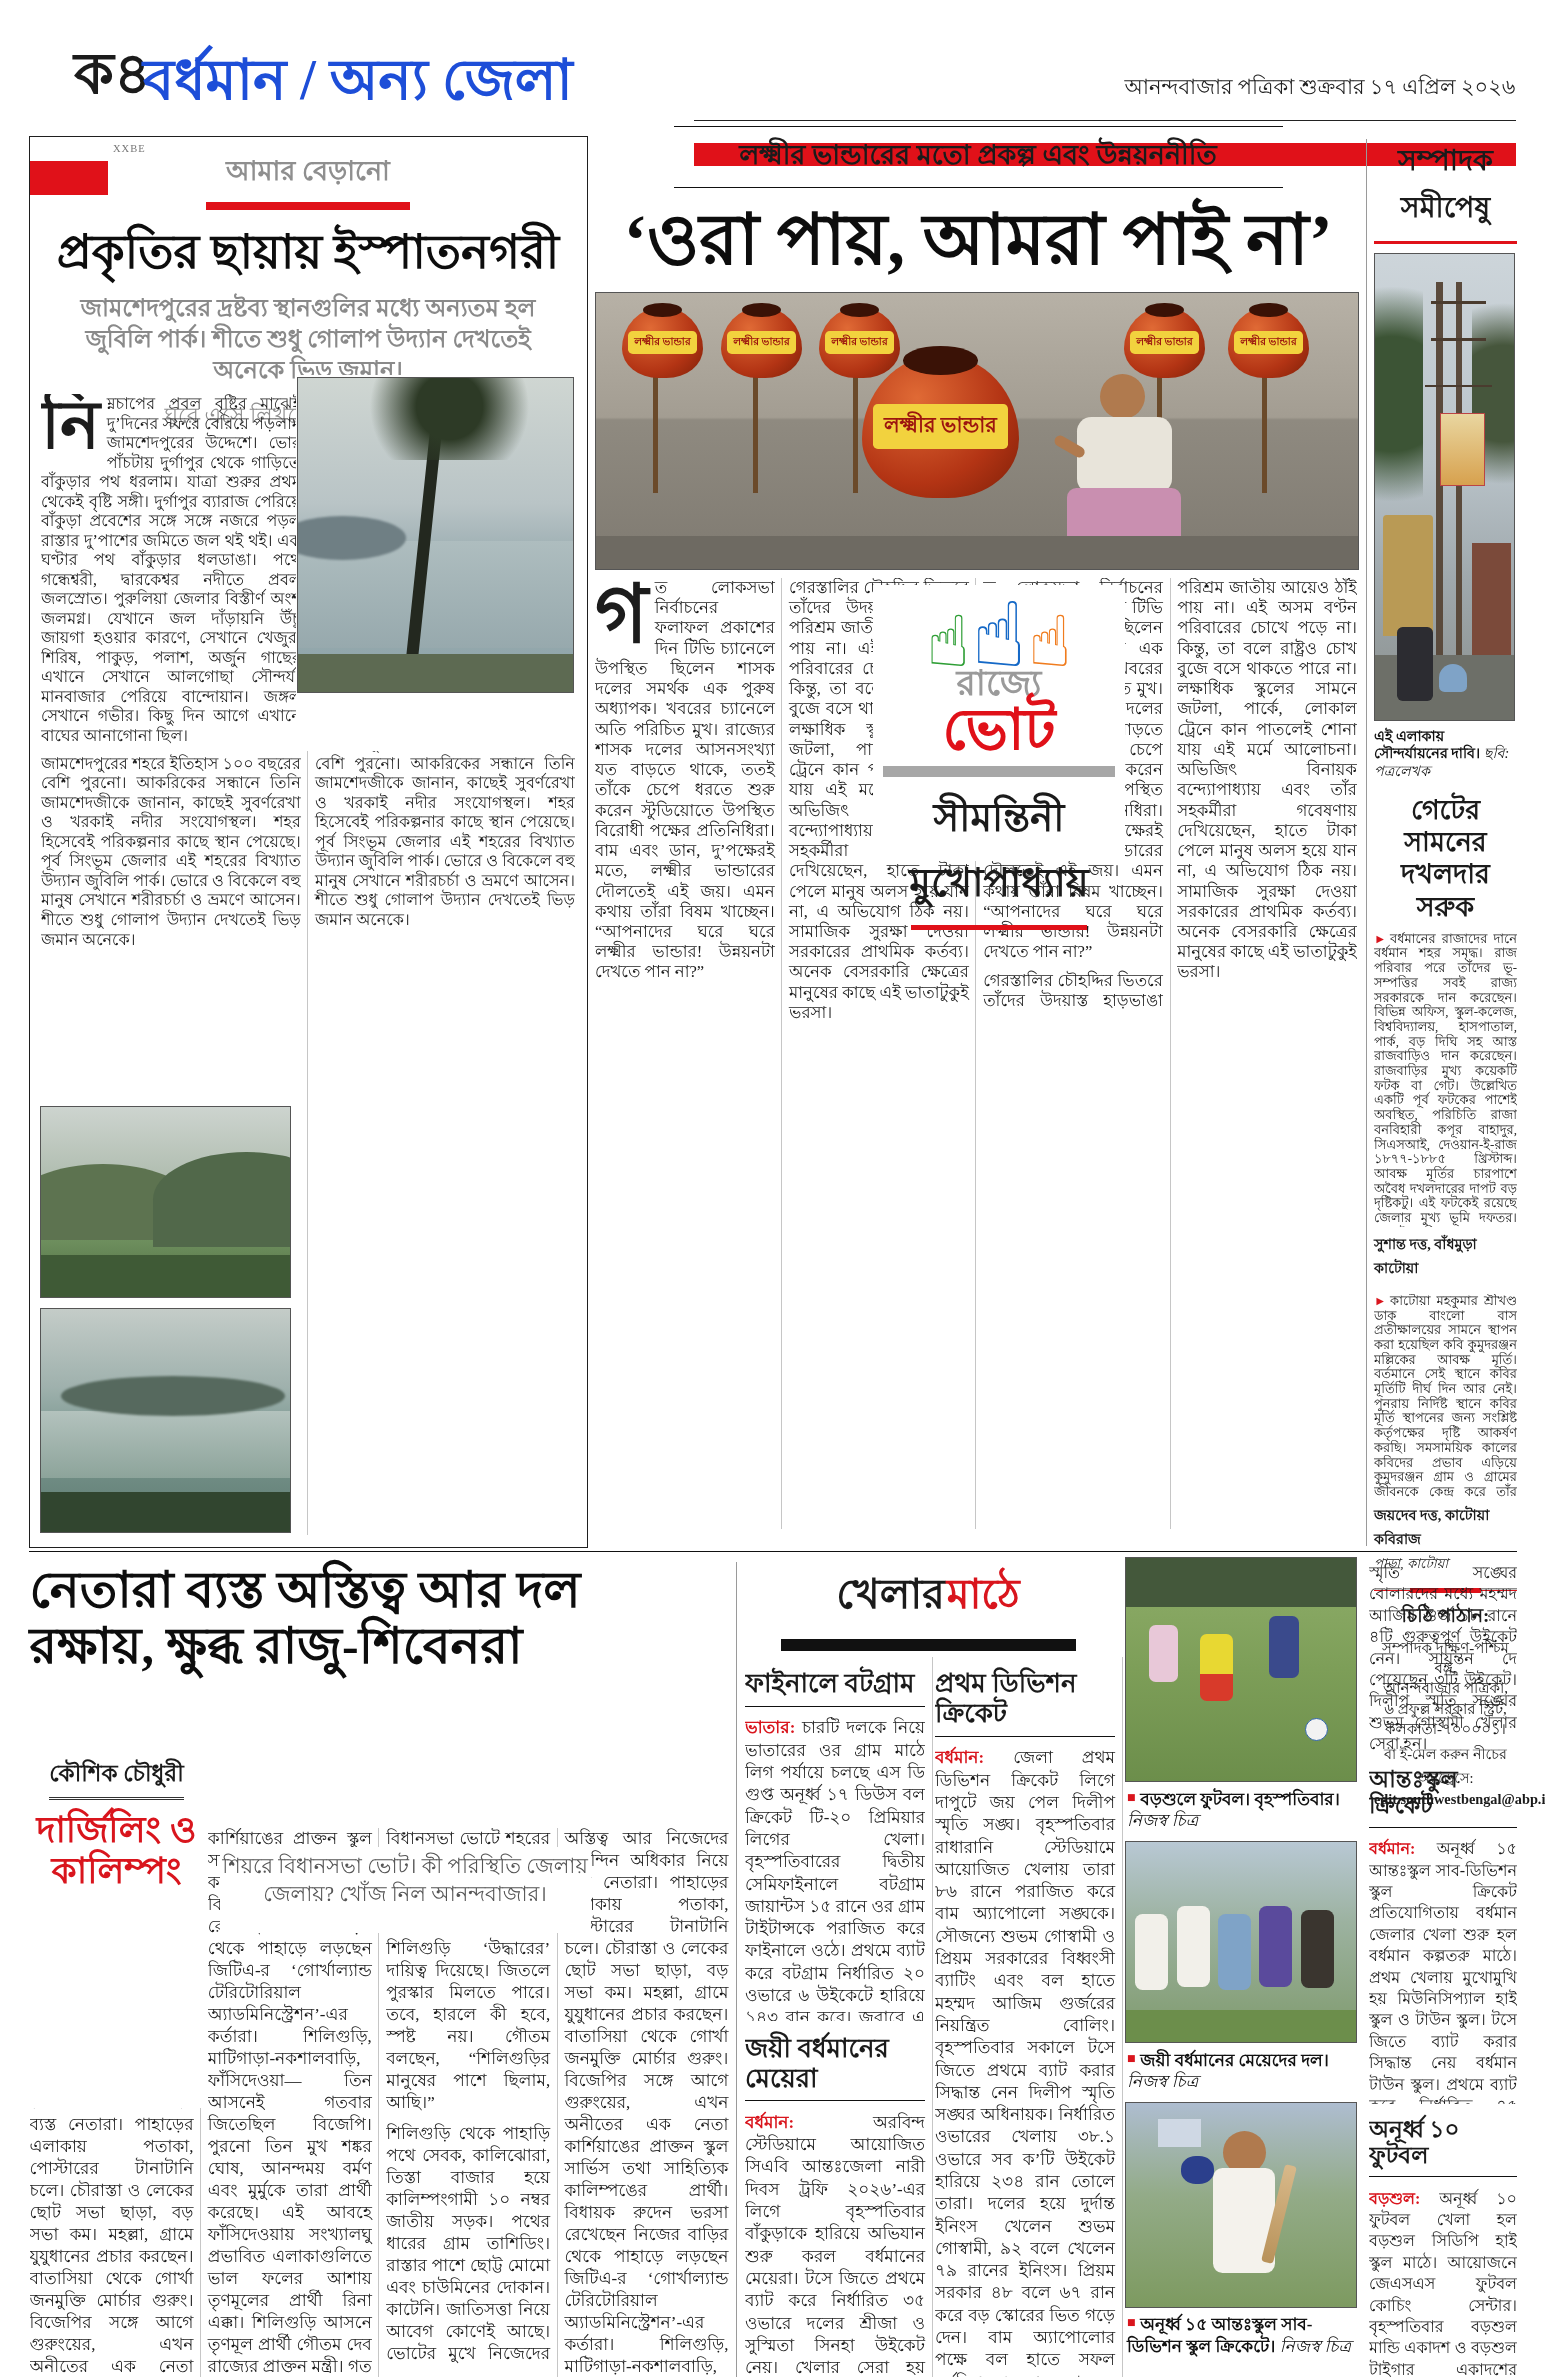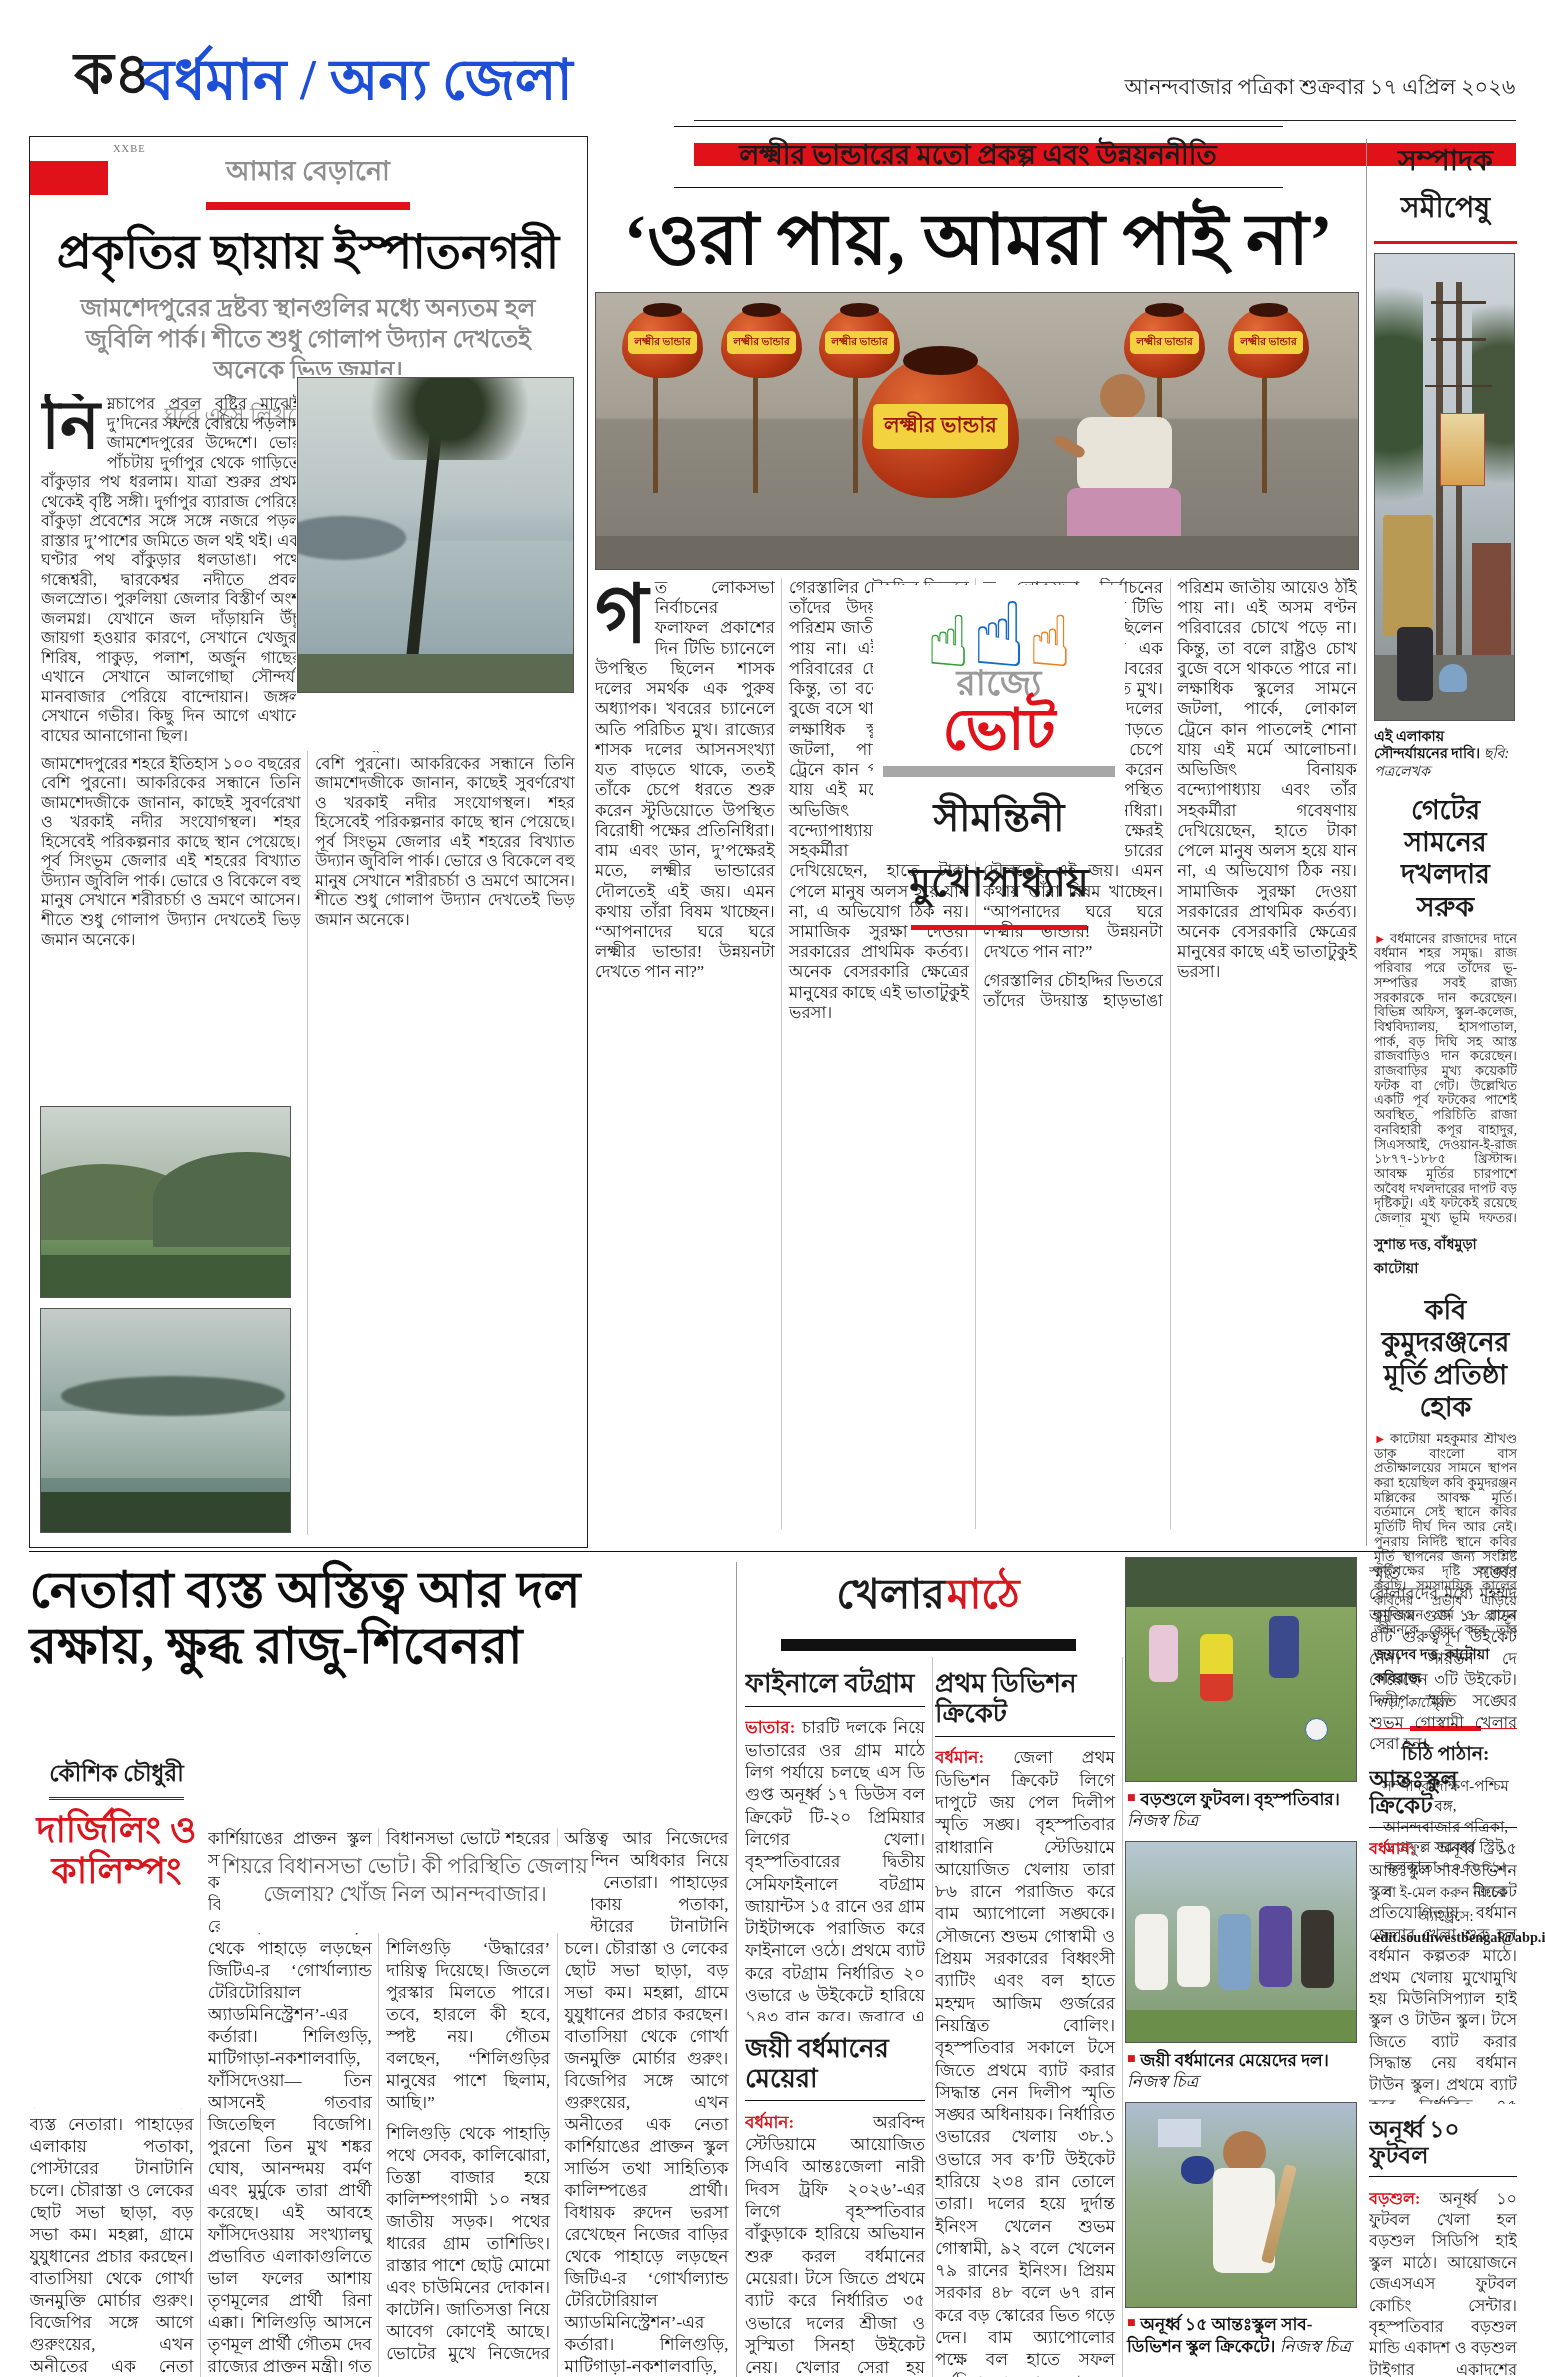--- a/index.html
+++ b/index.html
@@ -209,21 +209,20 @@
       <span>এই এলাকায় সৌন্দর্যায়নের দাবি।</span>
       <span class="credit">ছবি: পত্রলেখক</span>
     </div>
 
     <div class="b ctr" style="font-size:27px;line-height:1.2;margin-top:12.4px;">গেটের সামনের দখলদার সরুক</div>
     <div class="just clamp" style="font-size:13px;line-height:14.7px;margin-top:8.6px;height:295px;">
       <span class="arrow">►</span><span>বর্ধমানের রাজাদের দানে বর্ধমান শহর সমৃদ্ধ। রাজ পরিবার পরে তাঁদের ভূ-সম্পত্তির সবই রাজ্য সরকারকে দান করেছেন। বিভিন্ন অফিস, স্কুল-কলেজ, বিশ্ববিদ্যালয়, হাসপাতাল, পার্ক, বড় দিঘি সহ আস্ত রাজবাড়িও দান করেছেন। রাজবাড়ির মুখ্য কয়েকটি ফটক বা গেট। উল্লেখিত একটি পূর্ব ফটকের পাশেই অবস্থিত, পরিচিতি রাজা বনবিহারী কপূর বাহাদুর, সিএসআই, দেওয়ান-ই-রাজ ১৮৭৭-১৮৮৫ খ্রিস্টাব্দ। আবক্ষ মূর্তির চারপাশে অবৈধ দখলদারের দাপট বড় দৃষ্টিকটু। এই ফটকেই রয়েছে জেলার মুখ্য ভূমি দফতর। পাশেই বিদ্যুৎ দফতরের বেমানান ট্রান্সফর্মার ভীষণ পীড়াদায়ক। বর্ধমান পুরসভা অবৈধ দখলদারদের পুনর্বাসনের ব্যবস্থা করে, মূর্তির চারপাশ সুন্দর করে সাজিয়ে পূর্ব ফটকের গরিমা ফিরিয়ে আনুক।</span>
     </div>
     <div class="sig">সুশান্ত দত্ত, বাঁধমুড়া কাটোয়া</div>
 
-    <div class="b ctr" style="font-size:27px;line-height:1.2;margin-top:3.8px;">কবি কুমুদরঞ্জনের মূর্তি প্রতিষ্ঠা হোক</div>
     <div class="just clamp" style="font-size:13px;line-height:14.7px;margin-top:8.6px;height:204px;">
       <span class="arrow">►</span><span>কাটোয়া মহকুমার শ্রীখণ্ড ডাক বাংলো বাস প্রতীক্ষালয়ের সামনে স্থাপন করা হয়েছিল কবি কুমুদরঞ্জন মল্লিকের আবক্ষ মূর্তি। বর্তমানে সেই স্থানে কবির মূর্তিটি দীর্ঘ দিন আর নেই। পুনরায় নির্দিষ্ট স্থানে কবির মূর্তি স্থাপনের জন্য সংশ্লিষ্ট কর্তৃপক্ষের দৃষ্টি আকর্ষণ করছি। সমসাময়িক কালের কবিদের প্রভাব এড়িয়ে কুমুদরঞ্জন গ্রাম ও গ্রামের জীবনকে কেন্দ্র করে তাঁর সাহিত্য জগৎ তৈরি করেছেন। বাংলার মাটির সোঁদা গন্ধমাখা সেই কবিতাগুলি বাংলা সাহিত্যকে সমৃদ্ধ করেছে। কর্ম তাঁর কাছে ছিল পূজা-অর্চনার মতো।</span>
     </div>
     <div class="sig" style="margin-bottom:1.9px;">জয়দেব দত্ত, কাটোয়া কবিরাজ</div>
     <div class="i" style="font-size:13.3px;">পাড়া, কাটোয়া</div>
 
     <div style="margin:11.4px 0 8.6px 0;height:4.8px;position:relative;">
       <div class="abs" style="left:0;top:1.9px;width:100%;height:1px;background:#e01119;"></div>
       <div class="abs redbar" style="left:25%;top:0;width:50%;height:4.8px;"></div>
     </div>

